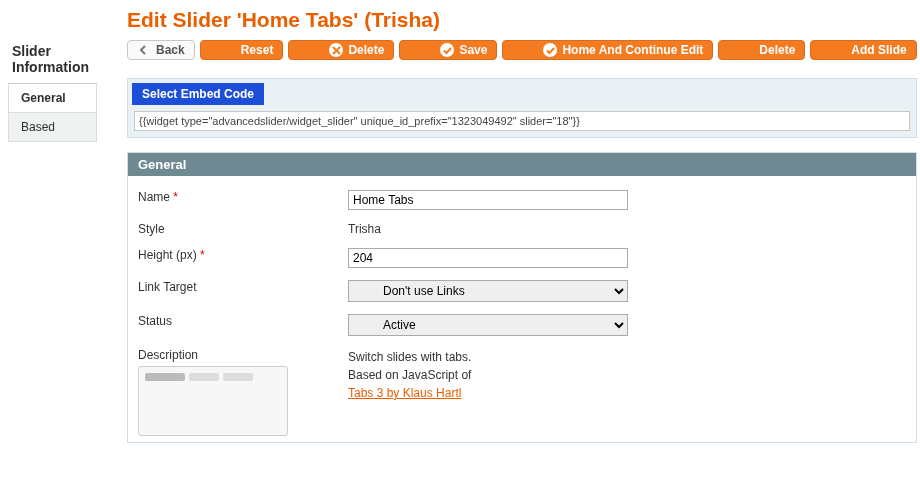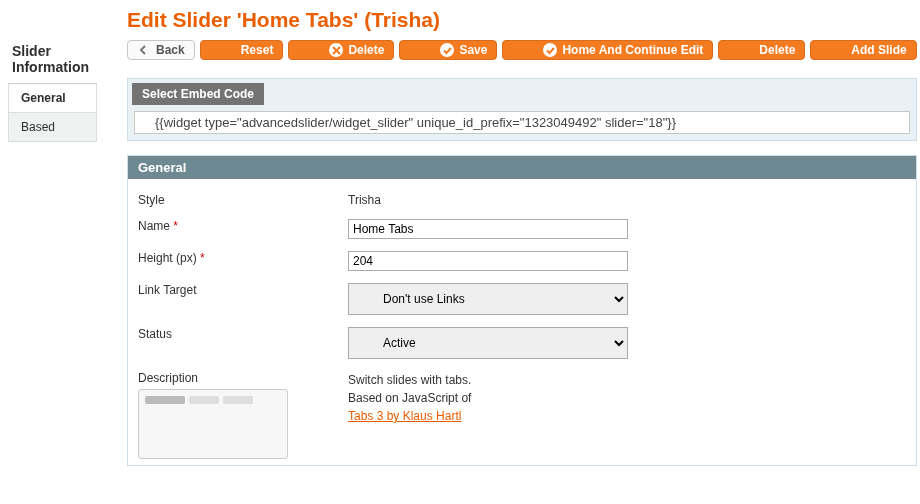--- a/index.html
+++ b/index.html
@@ -91,34 +91,34 @@
     background: #fff;
     color: #f47b20;
     width: 13px; height: 13px;
   }
   .embed-box {
     border: 1px solid #cddee8;
     background: #e9f1f5;
     margin-bottom: 14px;
   }
   .embed-head {
-    background: #737373;
+    background: #1d4ed8;
     color: #fff;
     font-weight: bold;
     padding: 4px 10px;
     font-size: 12px;
     display: inline-block;
     margin: 4px 0 0 4px;
   }
   .embed-body { padding: 6px 6px 6px 6px; }
   .embed-input {
     width: 100%;
     font-family: inherit;
-    font-size: 13px;
-    padding: 3px 20px;
+    font-size: 11px;
+    padding: 3px 4px;
     border: 1px solid #c7c7c7;
     background: #fff;
     color: #444;
   }
   .section {
     border: 1px solid #cddee8;
     background: #fff;
   }
   .section-head {
     background: #6f8992;
@@ -142,21 +142,21 @@
     color: #333;
   }
   .req { color: #d40000; }
   .txt-input, .sel {
     width: 280px;
     padding: 2px 4px;
     border: 1px solid #aaa;
     font-family: inherit;
     font-size: 12px;
   }
-  .sel { height: 32px; padding-left: 30px; }
+  .sel { height: 22px; padding-left: 30px; }
   .val-static { color: #333; }
   .desc-block { color: #333; line-height: 1.5; max-width: 150px; }
   .desc-block a { color: #eb5e00; }
   .thumb-placeholder {
     margin-top: 4px;
     width: 150px;
     height: 70px;
     border: 1px solid #ccc;
     border-radius: 3px;
     background: #f7f7f7;
@@ -240,26 +240,26 @@
       <div class="embed-body">
         <input class="embed-input" type="text" readonly="" value="{{widget type=&quot;advancedslider/widget_slider&quot; unique_id_prefix=&quot;1323049492&quot; slider=&quot;18&quot;}}" style="">
       </div>
     </div>
 
     <div class="section">
       <div class="section-head">General</div>
       <table class="form-table">
         <tbody>
             <tr>
+          <td class="label"><span>Name</span> <span class="req">*</span></td>
+          <td><input class="txt-input" type="text" value="Home Tabs" style=""></td>
+        </tr>
+        <tr>
           <td class="label"><span>Style</span></td>
           <td><span class="val-static">Trisha</span></td>
-        </tr>
-        <tr>
-          <td class="label"><span>Name</span> <span class="req">*</span></td>
-          <td><input class="txt-input" type="text" value="Home Tabs" style=""></td>
         </tr>
         <tr>
           <td class="label"><span>Height (px)</span> <span class="req">*</span></td>
           <td><input class="txt-input" type="text" value="204" style=""></td>
         </tr>
         <tr>
           <td class="label"><span>Link Target</span></td>
           <td>
             <select class="sel">
               <option>Don't use Links</option>

